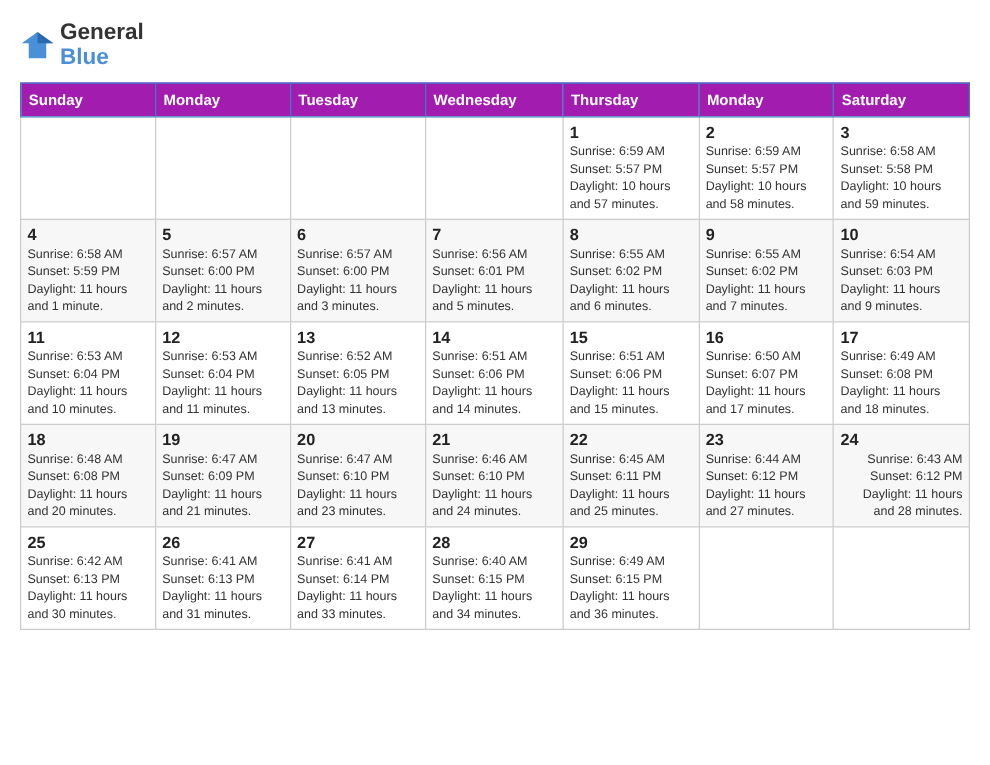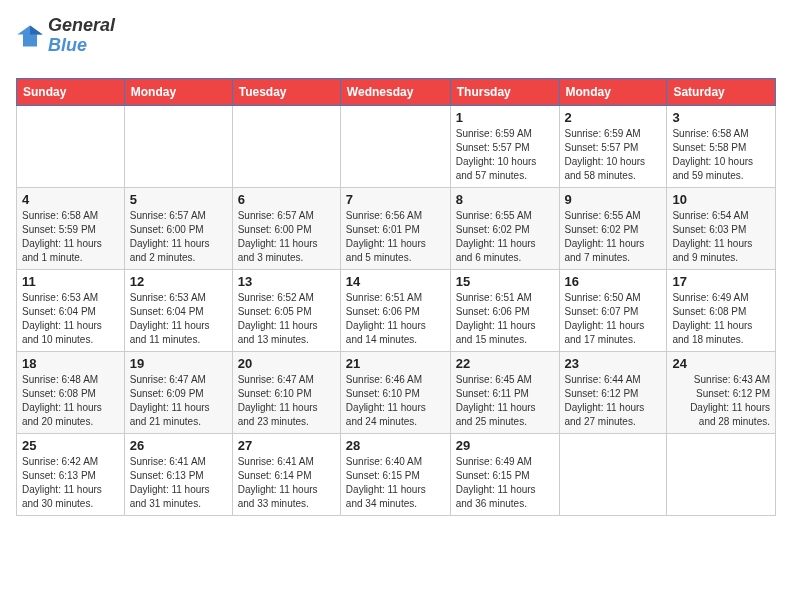--- a/index.html
+++ b/index.html
@@ -7,22 +7,21 @@
       font-family: Arial, sans-serif;
       background: #fff;
       width: 792px;
       min-height: 612px;
       padding: 16px;
     }
     .header-area {
       display: flex;
       justify-content: space-between;
       align-items: flex-start;
-      margin-bottom: 22px;
-      font-style: italic;
+      margin-bottom: 10px;
     }
     .logo {
       display: flex;
       align-items: center;
       gap: 4px;
     }
     .logo-text {
       font-size: 18px;
       font-weight: bold;
       color: #333;
@@ -44,21 +43,21 @@
       font-size: 14px;
       color: #555;
       font-weight: bold;
     }
     .calendar-table {
       width: 100%;
       border-collapse: collapse;
       font-size: 10.5px;
     }
     .calendar-table th {
-      background-color: #ef4444;
+      background-color: #a21caf;
       color: #fff;
       text-align: left;
       padding: 6px 6px;
       font-size: 12px;
       border: 1px solid #3a7bc8;
     }
     .calendar-table td {
       border: 1px solid #ccc;
       vertical-align: top;
       padding: 4px 5px;

